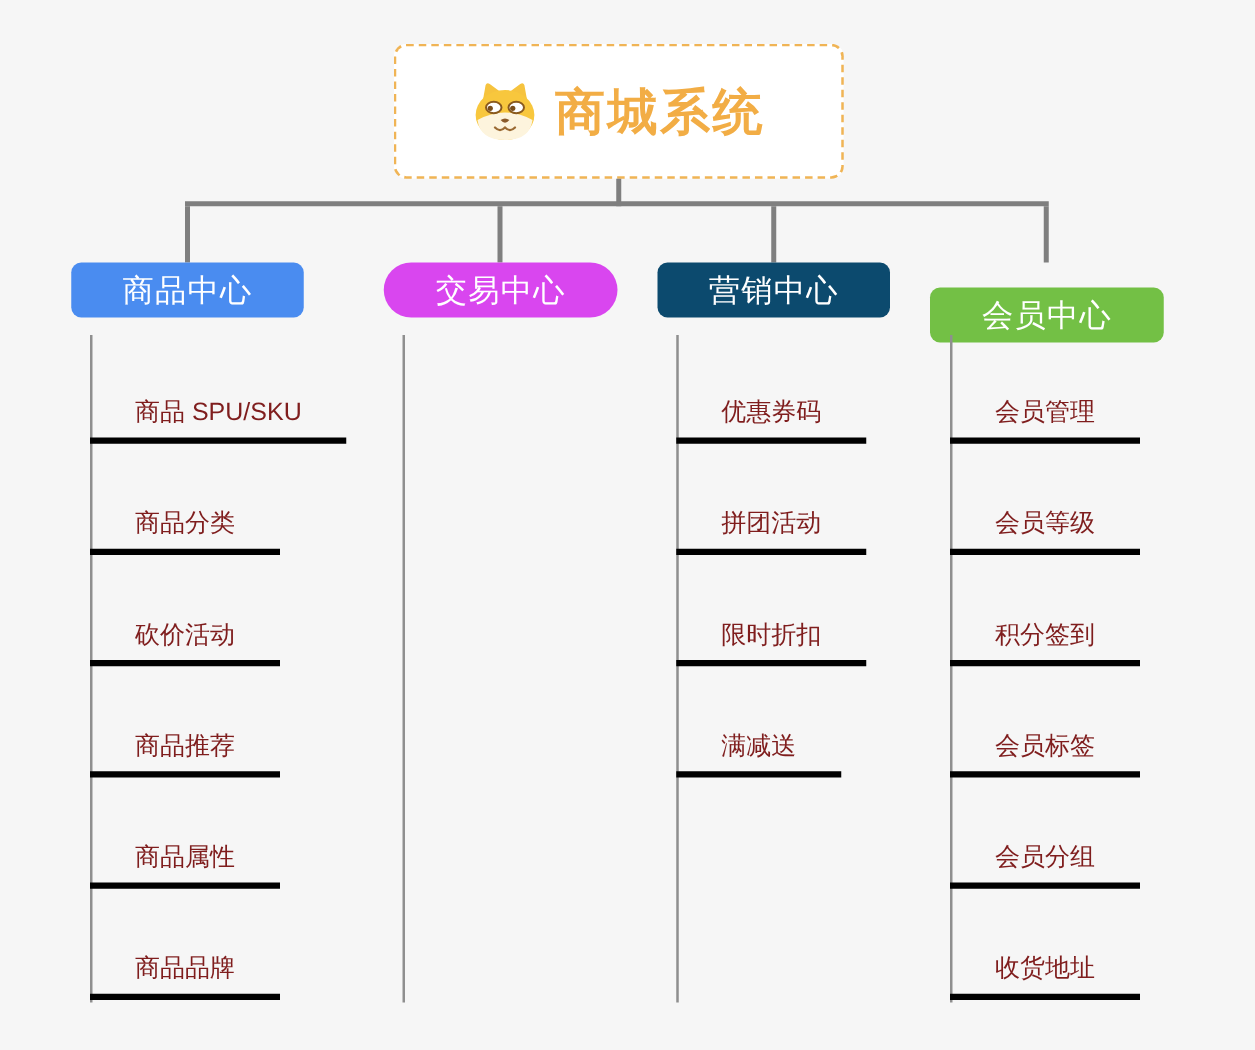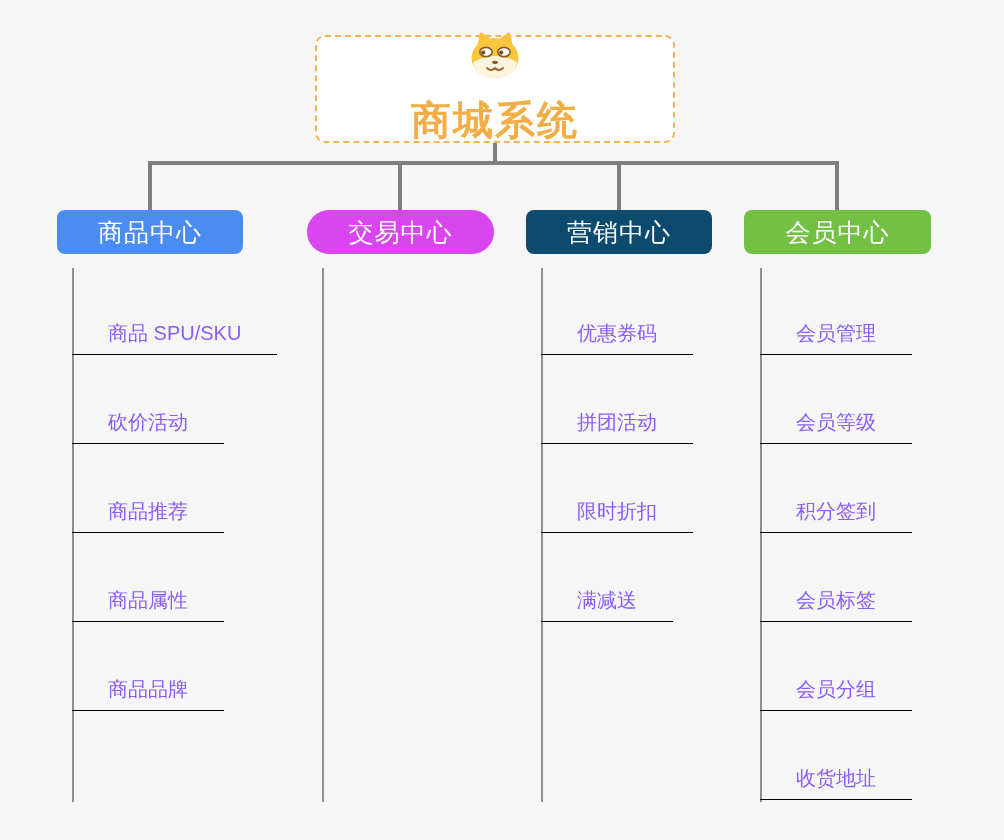--- a/index.html
+++ b/index.html
@@ -16,21 +16,20 @@
   
   .root{
     position:absolute;left:315px;top:35px;
     width:360px;height:108px;
     box-sizing:border-box;
     background:#ffffff;
     border:2px dashed #f0b455;
     border-radius:10px;
     display:flex;align-items:center;justify-content:center;
     gap:14px;
-    flex-direction:column;
   }
   .root-title{
     font-size:40px;
     font-weight:600;
     letter-spacing:2px;
     color:#f2ad45;
   }
   
   .line{position:absolute;background:#7f7f7f;}
   
@@ -38,38 +37,38 @@
     position:absolute;top:210px;height:44px;
     border-radius:8px;
     display:flex;align-items:center;justify-content:center;
     color:#ffffff;
     font-size:25px;
     letter-spacing:1px;
   }
   .branch.b1{left:57px;width:186px;}
   .branch.b2{left:307px;width:187px;}
   .branch.b3{left:526px;width:186px;}
-  .branch.b4{left:744px;width:187px;}
+  .branch.b4{left:744px;width:187px;margin-top:20px;}
   
   .col{position:absolute;top:266px;width:250px;}
   .col.c1{left:72px;}
   .col.c2{left:322px;}
   .col.c3{left:541px;}
   .col.c4{left:760px;}
   .item{
     height:89px;
     display:flex;align-items:flex-end;justify-content:flex-start;
   }
   .node{
     display:inline-block;
     white-space:nowrap;
-    border-bottom:1px solid #000000;
+    border-bottom:5px solid #000000;
     padding:0 36px 7px 36px;
     font-size:20px;
-    color:#8b5cf6;
+    color:#7f1d1d;
   }
   .vline{
     position:absolute;top:268px;width:2px;height:534px;
     background:#8f8f8f;
   }
   .vline.v1{left:72px;}
   .vline.v2{left:322px;}
   .vline.v3{left:541px;}
   .vline.v4{left:760px;}
 </style>
@@ -111,20 +110,23 @@
   <div class="vline v1"></div>
   <div class="vline v2"></div>
   <div class="vline v3"></div>
   <div class="vline v4"></div>
 
   <div class="col c1">
     <div class="item">
         <span class="node">商品 SPU/SKU</span>
       </div>
     <div class="item">
+        <span class="node">商品分类</span>
+      </div>
+    <div class="item">
         <span class="node">砍价活动</span>
       </div>
     <div class="item">
         <span class="node">商品推荐</span>
       </div>
     <div class="item">
         <span class="node">商品属性</span>
       </div>
     <div class="item">
         <span class="node">商品品牌</span>

